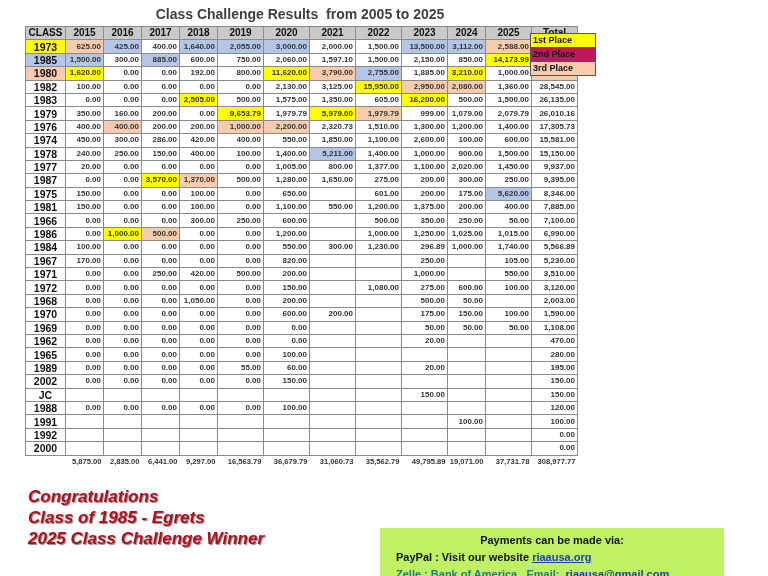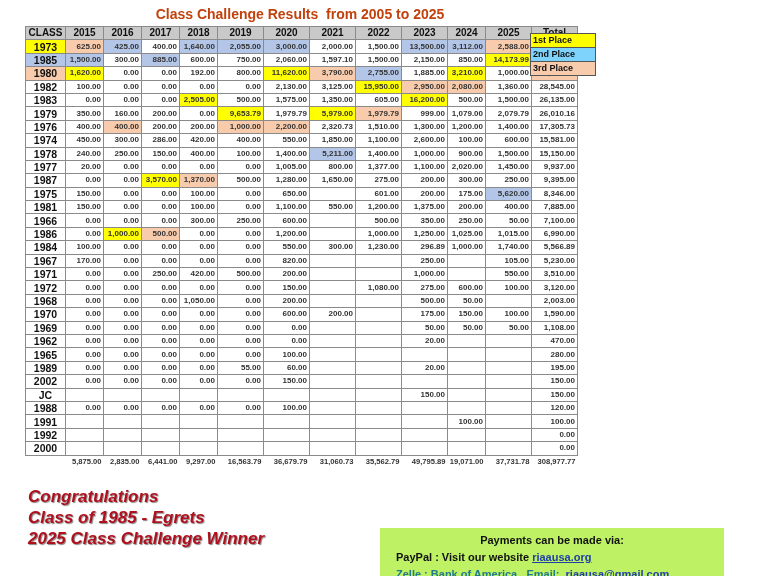--- a/index.html
+++ b/index.html
@@ -1,17 +1,17 @@
 <!DOCTYPE html>
 <html><head>
 <meta charset="utf-8">
 <style>
   html, body { margin: 0; padding: 0; background: #ffffff; }
   body { width: 768px; height: 576px; position: relative; overflow: hidden; font-family: "Liberation Sans", sans-serif; }
-  .title { position: absolute; left: 150px; top: 6px; width: 300px; text-align: center; font-weight: bold; font-size: 14px; color: #c2410c; white-space: pre; }
+  .title { position: absolute; left: 150px; top: 6px; width: 300px; text-align: center; font-weight: bold; font-size: 14px; color: #404040; white-space: pre; }
   table.grid { position: absolute; left: 25px; top: 26px; border-collapse: collapse; table-layout: fixed; }
   table.grid th, table.grid td { border: 1px solid #8a8a8a; height: 12.4px; padding: 0 2px; font-size: 8px; line-height: 12px; white-space: nowrap; overflow: hidden; }
   table.grid th { background: #c9c9c9; font-weight: bold; font-size: 10px; text-align: center; color: #111; }
   table.grid td { text-align: right; font-weight: bold; color: #333; font-family: "Liberation Sans", sans-serif; }
   table.grid td.cls { text-align: center; font-size: 10.5px; color: #111; }
   td.y { background: #ffff00; }
   td.b { background: #b4c6e7; }
   td.o { background: #f8cbad; }
   tr.totals td { border: none; border-top: 1px solid #8a8a8a; font-size: 7.6px; }
   col.c0 { width: 40px; } col.cn { width: 38px; } col.ct { width: 46px; }
@@ -544,21 +544,21 @@
         <td>49,795.89</td>
         <td>19,071.00</td>
         <td>37,731.78</td>
         <td>308,977.77</td>
       </tr>
     </tbody>
 </table>
 
 <div class="legend">
   <div style="background:#ffff00">1st Place</div>
-  <div style="background:#7dd3fc">2nd Place</div>
+  <div style="background:#be185d">2nd Place</div>
   <div style="background:#f8cbad">3rd Place</div>
 </div>
 
 <div class="congrats">
   <div>Congratulations</div>
   <div>Class of 1985 - Egrets</div>
   <div>2025 Class Challenge Winner</div>
 </div>
 
 <div class="payments">

